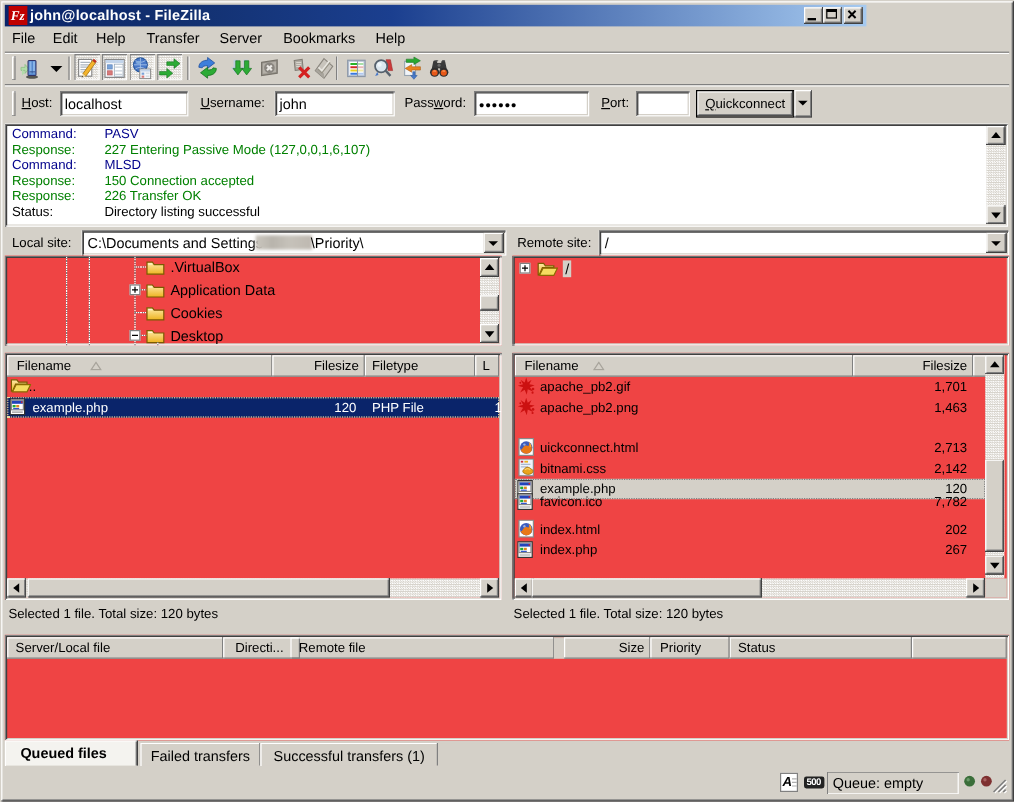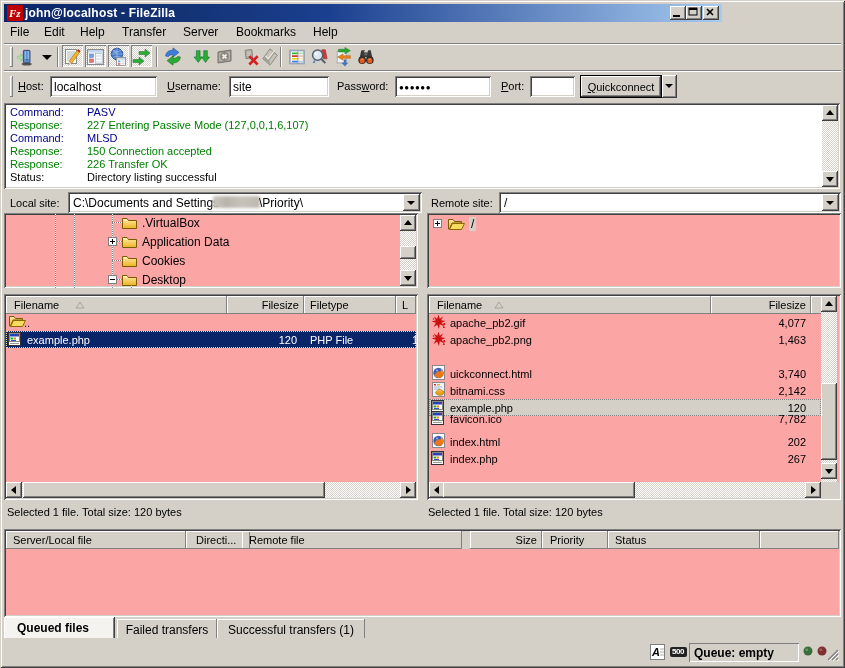--- a/index.html
+++ b/index.html
@@ -1,21 +1,21 @@
 <!DOCTYPE html>
 <html><head>
 <meta charset="utf-8">
 <style>
 * { margin:0; padding:0; box-sizing:border-box; }
 html,body { width:845px; height:668px; overflow:hidden; }
 body { font-family:"Liberation Sans", sans-serif; font-size:11px; background:#d4d0c8; }
 #win { position:absolute; left:0; top:0; width:845px; height:668px; background:#d4d0c8;
   box-shadow: inset 1px 1px #d4d0c8, inset -1px -1px #404040, inset 2px 2px #fff, inset -2px -2px #808080; }
 .abs { position:absolute; }
-.sunkenlite { box-shadow: inset 1px 1px #808080, inset -1px -1px #fff; font-weight: bold; }
+.sunkenlite { box-shadow: inset 1px 1px #808080, inset -1px -1px #fff; }
 .dither { background-image: conic-gradient(#fff 25%, #d4d0c8 0 50%, #fff 0 75%, #d4d0c8 0); background-size:2px 2px; }
 .grip { width:3px; box-shadow: inset -1px -1px #808080, inset 1px 1px #fff; }
 .tsep { width:2px; box-shadow: inset 1px 0 #808080, inset -1px 0 #fff; }
 
 
 #titlebar { left:4px; top:4px; width:718px; height:18px;
   background:linear-gradient(90deg,#0a246a 0%, #12306f 20%, #1b3f8f 45%, #a6caf0 100%);
   color:#fff; }
 #title-text { position:absolute; left:21px; top:2px; font-size:12px; font-weight:bold; letter-spacing:0.2px; }
 .tbtn { position:absolute; top:2px; width:16px; height:14px; background:#d4d0c8;
@@ -52,21 +52,21 @@
   box-shadow: inset -1px -1px #404040, inset 1px 1px #fff, inset -2px -2px #808080; }
 
 .siterow { height:21px; }
 .combo { position:absolute; top:0; height:21px; background:#fff;
   box-shadow: inset 1px 1px #808080, inset -1px -1px #fff, inset 2px 2px #404040, inset -2px -2px #d4d0c8; }
 .combobtn { position:absolute; top:2px; width:17px; height:17px; background:#d4d0c8;
   box-shadow: inset -1px -1px #404040, inset 1px 1px #fff, inset -2px -2px #808080; }
 .darr { position:absolute; left:4px; top:7px; width:0; height:0;
   border-left:4px solid transparent; border-right:4px solid transparent; border-top:4px solid #000; }
 
-.whitebox { background:#fca5a5; box-shadow: inset 1px 1px #808080, inset -1px -1px #fff, inset 2px 2px #404040, inset -2px -2px #d4d0c8; }
+.whitebox { background:#ef4444; box-shadow: inset 1px 1px #808080, inset -1px -1px #fff, inset 2px 2px #404040, inset -2px -2px #d4d0c8; }
 .listhdr { position:absolute; background:#d4d0c8; height:18px; }
 .hcell { position:absolute; top:0; height:18px; padding-top:3px;
   box-shadow: inset -1px -1px #808080, inset 1px 1px #fff; }
 .row { position:absolute; height:17px; font-size:11px; color:#000; left:2px; }
 .row span { position:absolute; top:3px; white-space:nowrap; }
 .row svg { position:absolute; top:0px; }
 .vdot { position:absolute; width:1px; background:repeating-linear-gradient(to bottom,#808080 0 1px,#fff 1px 2px); }
 .hdot { position:absolute; height:1px; background:repeating-linear-gradient(to right,#808080 0 1px,#fff 1px 2px); }
 .fs { left:282px; width:95px; text-align:right; }
 .treerow { position:absolute; left:0; width:100%; height:19px; font-size:12px; }
@@ -293,21 +293,21 @@
     <path d="M13 13.8 a1.8 1.8 0 0 1 2.4 0" stroke="#f8a060" stroke-width="1" fill="none"></path>
     <path d="M6.5 4.2 a2.5 2.5 0 0 1 2.5 0 M12.8 4.2 a2.5 2.5 0 0 1 2.5 0" stroke="#585858" stroke-width="1" fill="none"></path>
   </svg>
 </div>
 
 <div id="qcbar" class="abs">
   <div class="abs grip" style="left:6px;top:5px;height:21px"></div>
   <span class="qclabel" style="left:14px"><u>H</u>ost:</span>
   <div class="qcinput" style="left:46px;width:107px">localhost</div>
   <span class="qclabel" style="left:163px"><u>U</u>sername:</span>
-  <div class="qcinput" style="left:225px;width:100px">site</div>
+  <div class="qcinput" style="left:225px;width:100px">john</div>
   <span class="qclabel" style="left:333px">Pass<u>w</u>ord:</span>
   <div class="qcinput" style="left:391px;width:96px; font-size:8px; letter-spacing:0.5px; padding-top:7px">●●●●●●</div>
   <span class="qclabel" style="left:497px"><u>P</u>ort:</span>
   <div class="qcinput" style="left:526px;width:45px"></div>
   <div class="abs" style="left:576px;top:4px;width:82px;height:23px;background:#d4d0c8;border:1px solid #000;
     box-shadow: inset -1px -1px #404040, inset 1px 1px #fff, inset -2px -2px #808080; text-align:center; padding-top:5px"><u>Q</u>uickconnect</div>
   <div class="abs" style="left:658px;top:4px;width:15px;height:23px;background:#d4d0c8;
     box-shadow: inset -1px -1px #404040, inset 1px 1px #fff, inset -2px -2px #808080;">
     <div class="darr" style="left:3px;top:9px"></div>
       </div>
@@ -496,35 +496,35 @@
             <path d="M5 1 L9 7 L1 7 Z" fill="#d4d0c8" stroke="#a8a49c" stroke-width="1"></path>
           </svg></div>
     <div class="hcell" style="left:282px;width:100px;text-align:right;padding-right:5px">Filesize</div>
     <div class="hcell" style="left:382px;width:12px"></div>
   </div>
   <div class="row" style="top:20px;width:392px">
         <svg style="left:2px" width="16" height="16" viewBox="0 0 16 16">
           <use href="#feather"></use>
         </svg>
         <span style="left:21px">apache_pb2.gif</span>
-        <span class="fs">4,077</span>
+        <span class="fs">1,701</span>
       </div>
   <div class="row" style="top:37px;width:392px">
         <svg style="left:2px" width="16" height="16" viewBox="0 0 16 16">
           <use href="#feather"></use>
         </svg>
         <span style="left:21px">apache_pb2.png</span>
         <span class="fs">1,463</span>
       </div>
   <div class="row" style="top:71px;width:392px">
         <svg style="left:2px" width="16" height="16" viewBox="0 0 16 16">
           <use href="#ffico"></use>
         </svg>
         <span style="left:21px">uickconnect.html</span>
-        <span class="fs">3,740</span>
+        <span class="fs">2,713</span>
       </div>
   <div class="row" style="top:88px;width:425px">
         <svg style="left:2px" width="16" height="16" viewBox="0 0 16 16">
           <use href="#cssico"></use>
         </svg>
         <span style="left:21px">bitnami.css</span>
         <span class="fs">2,142</span>
       </div>
   <div class="row" style="top:105px;width:392px;background:#d4d0c8;outline:1px dotted #808080;outline-offset:-1px">
         <svg style="left:2px" width="16" height="16" viewBox="0 0 16 16">

